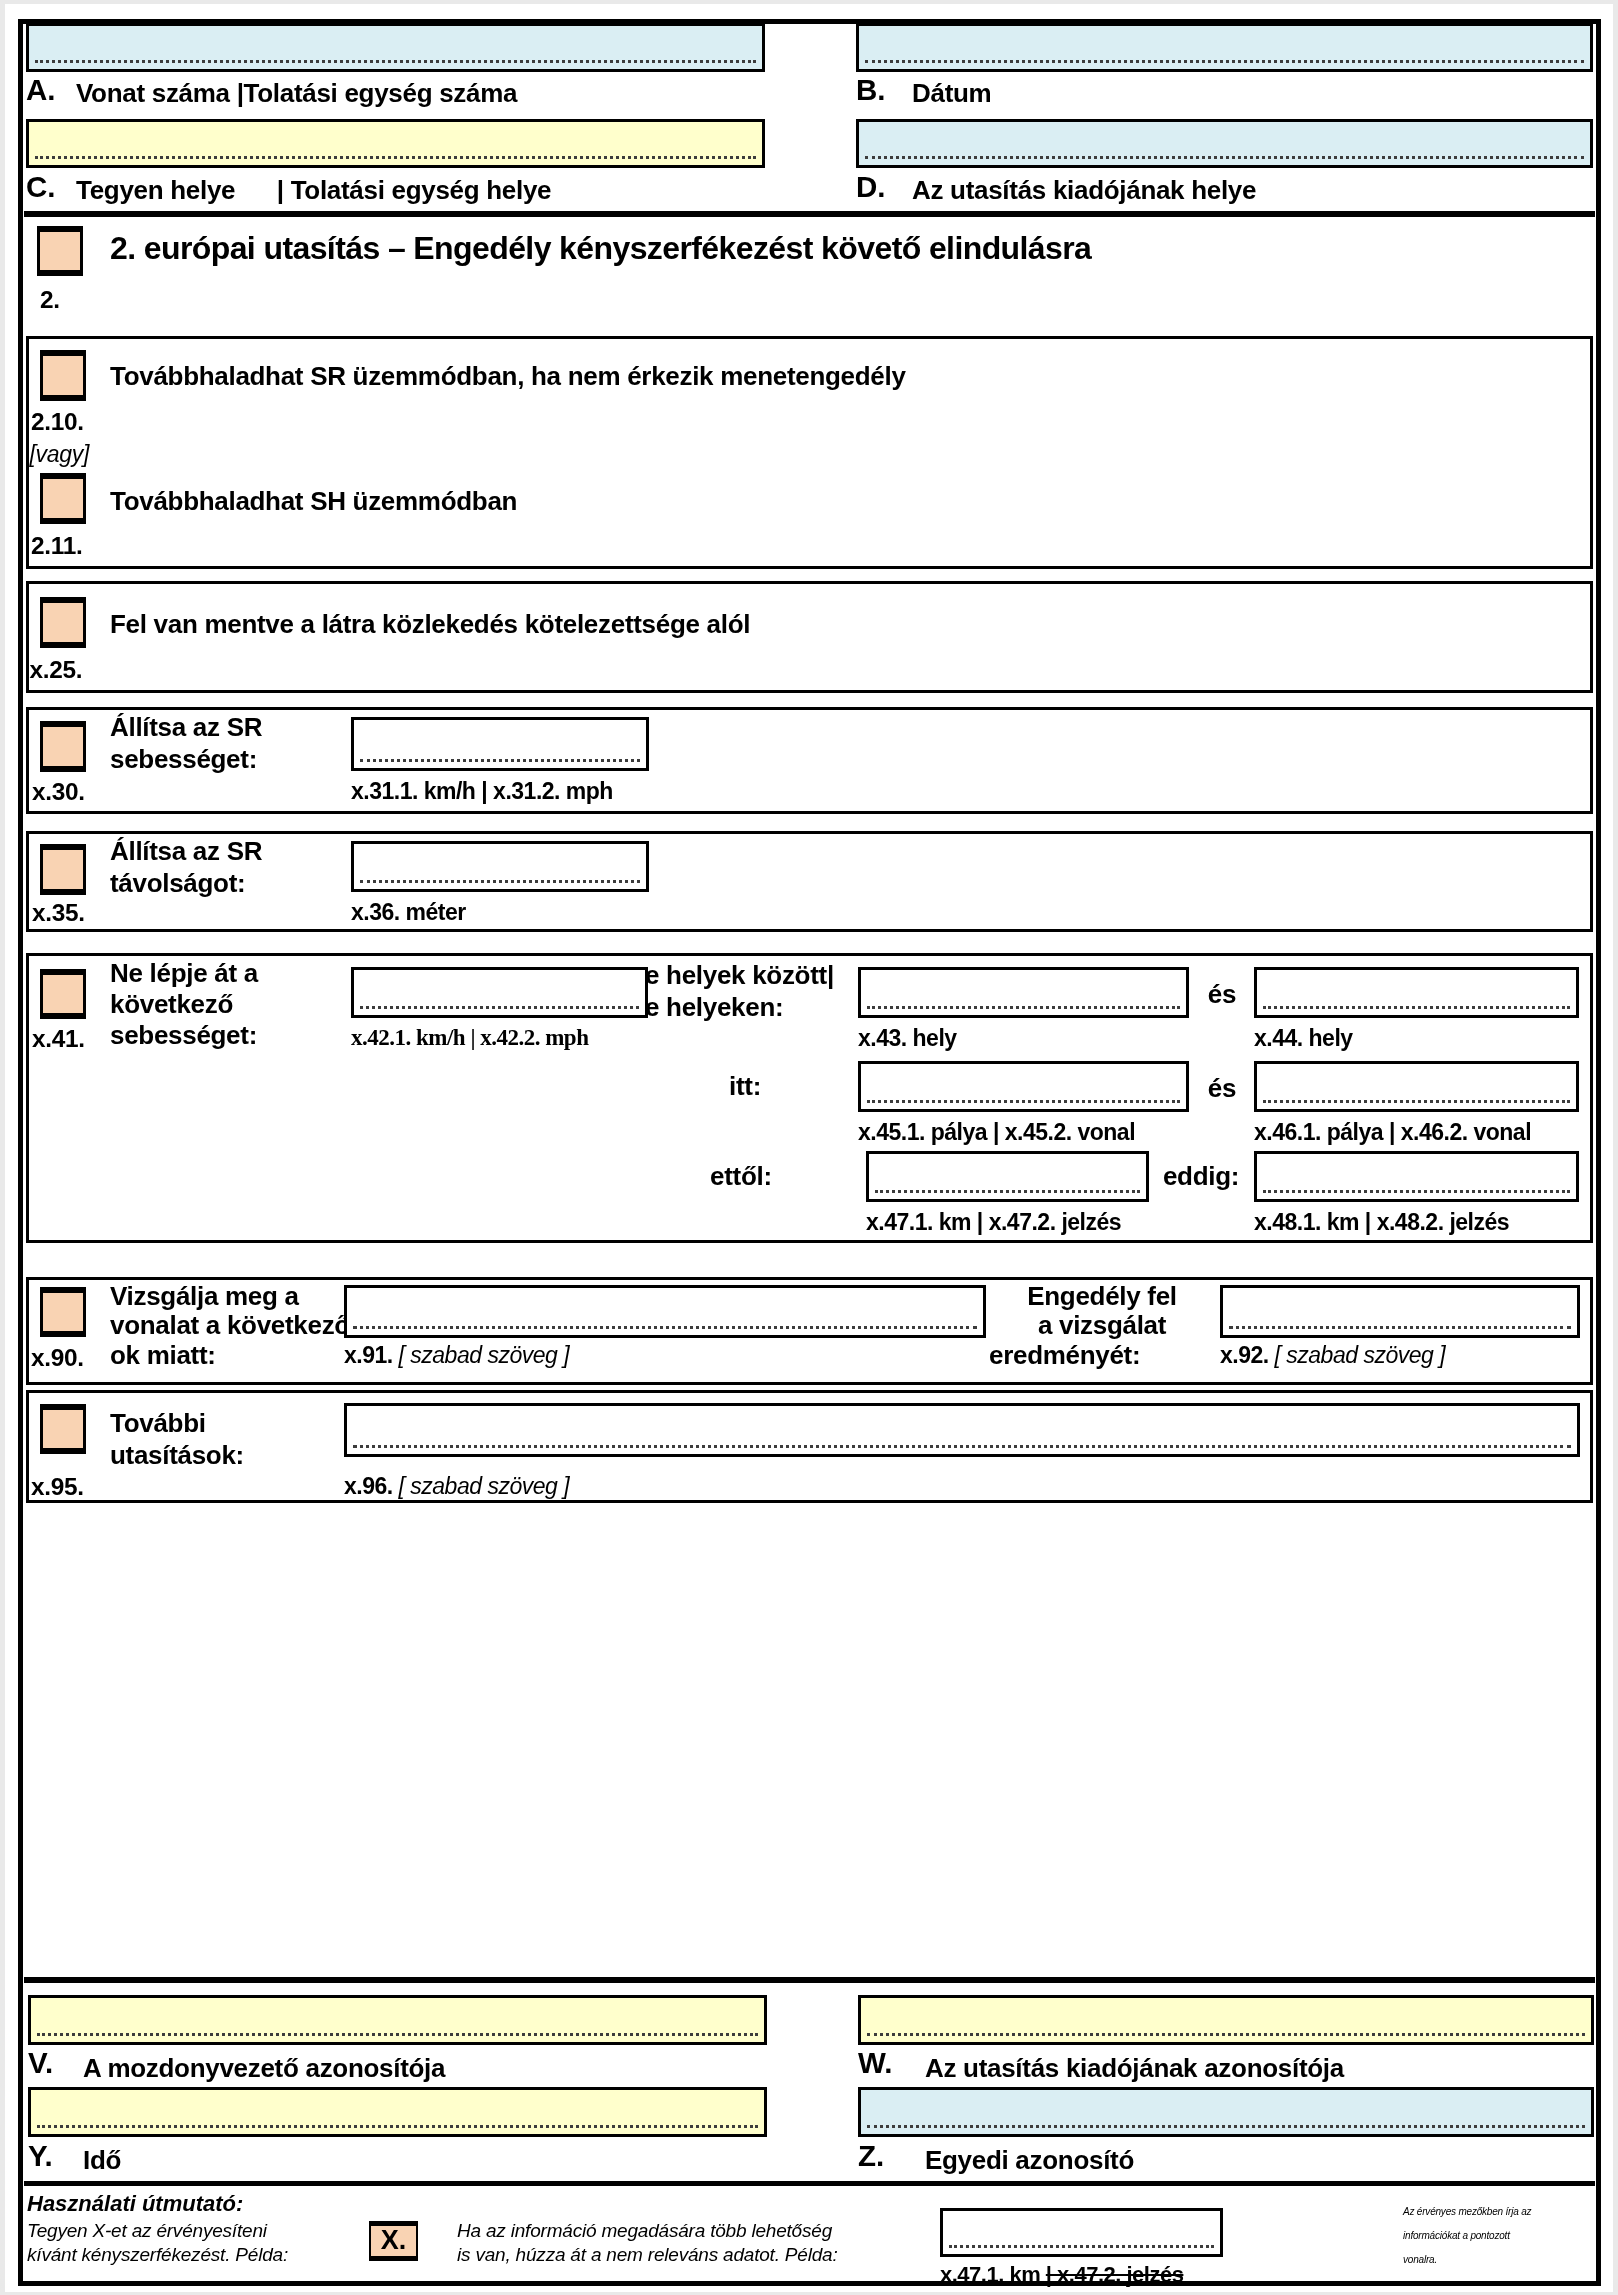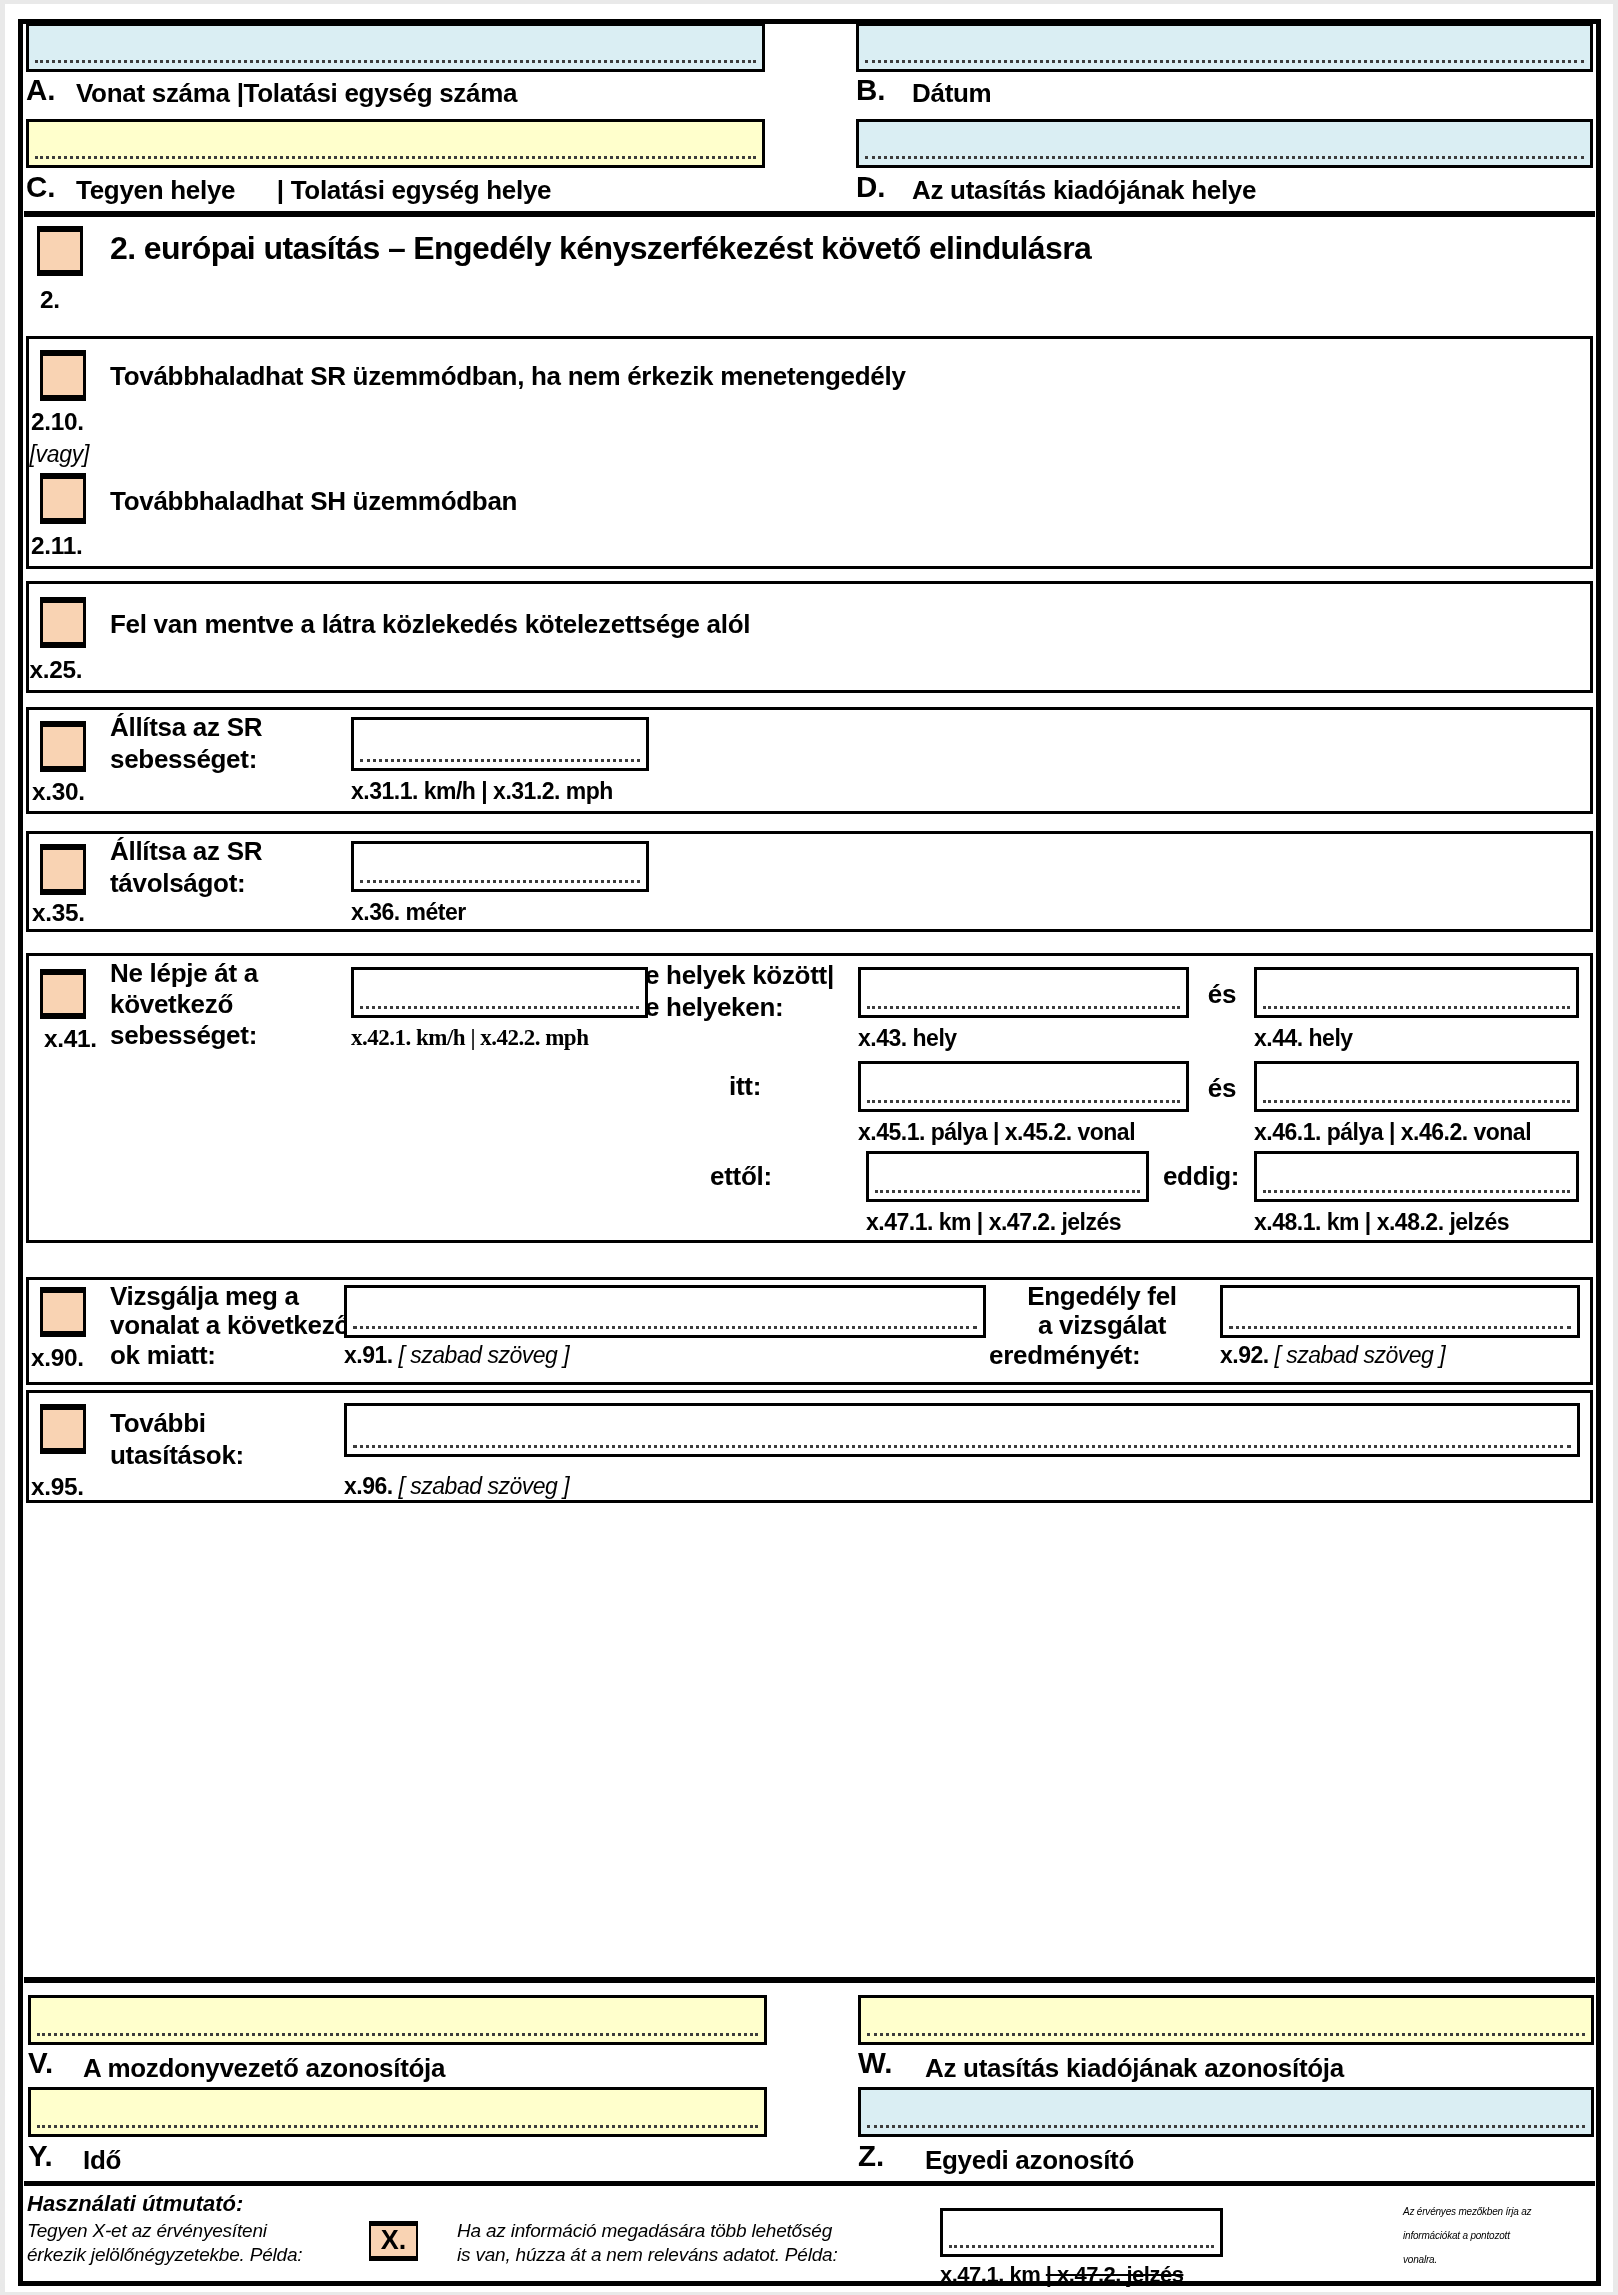--- a/index.html
+++ b/index.html
@@ -102,21 +102,21 @@
   <div class="dots"></div>
 </div>
 <div class="sublbl" style="left:351px;top:899px;">x.36. méter</div>
 <div class="idlbl" style="left:32px;top:899px;">x.35.</div>
 
 <div class="sec" style="left:26px;top:953px;width:1567px;height:290px;"></div>
 <div class="cb" style="left:40px;top:969px;width:46px;height:50px;"></div>
 <div class="lbl" style="left:110px;top:958px;text-align:center;">Ne lépje át a</div>
 <div class="lbl" style="left:110px;top:989px;">következő</div>
 <div class="lbl" style="left:110px;top:1020px;">sebességet:</div>
-<div class="idlbl" style="left:32px;top:1025px;margin-left:12px;">x.41.</div>
+<div class="idlbl" style="left:32px;top:1025px;">x.41.</div>
 
 <div class="inputbox" style="left:351px;top:967px;width:297px;height:51px;">
   <div class="dots"></div>
 </div>
 <div class="sublbl" style="left:351px;top:1025px;font-family:Liberation Serif, serif;">x.42.1. km/h | x.42.2. mph</div>
 
 <div class="lbl right" style="left:645px;top:960px;width:211px;">e helyek között|</div>
 <div class="lbl right" style="left:645px;top:992px;width:204px;">e helyeken:</div>
 
 <div class="inputbox" style="left:858px;top:967px;width:331px;height:51px;">
@@ -200,21 +200,21 @@
 </div>
 <div class="letter" style="left:28px;top:2139px;">Y.</div>
 <div class="lbl" style="left:83px;top:2145px;">Idő</div>
 <div class="letter" style="left:858px;top:2139px;">Z.</div>
 <div class="lbl" style="left:925px;top:2145px;">Egyedi azonosító</div>
 
 <div class="bar" style="left:24px;top:2181px;width:1571px;height:5.1px;"></div>
 <div class="ftitle" style="left:27px;top:2191px;">Használati útmutató:</div>
 
 <div class="ftext" style="left:27px;top:2220px;">Tegyen X-et az érvényesíteni</div>
-<div class="ftext" style="left:27px;top:2244px;">érkezik jelölőnégyzetekbe. Példa:</div>
+<div class="ftext" style="left:27px;top:2244px;">kívánt kényszerfékezést. Példa:</div>
 <div class="cbx" style="left:369px;top:2221px;width:49px;height:40px;">X.</div>
 
 <div class="ftext" style="left:457px;top:2220px;">Ha az információ megadására több lehetőség</div>
 <div class="ftext" style="left:457px;top:2244px;">is van, húzza át a nem releváns adatot. Példa:</div>
 
 <div class="inputbox" style="left:940px;top:2208px;width:283px;height:49px;">
   <div class="dots"></div>
 </div>
 <div class="sublbl" style="left:940px;top:2262px;font-size:22px;"><span>x.47.1. km </span><span class="strike">| x.47.2. jelzés</span></div>
 

